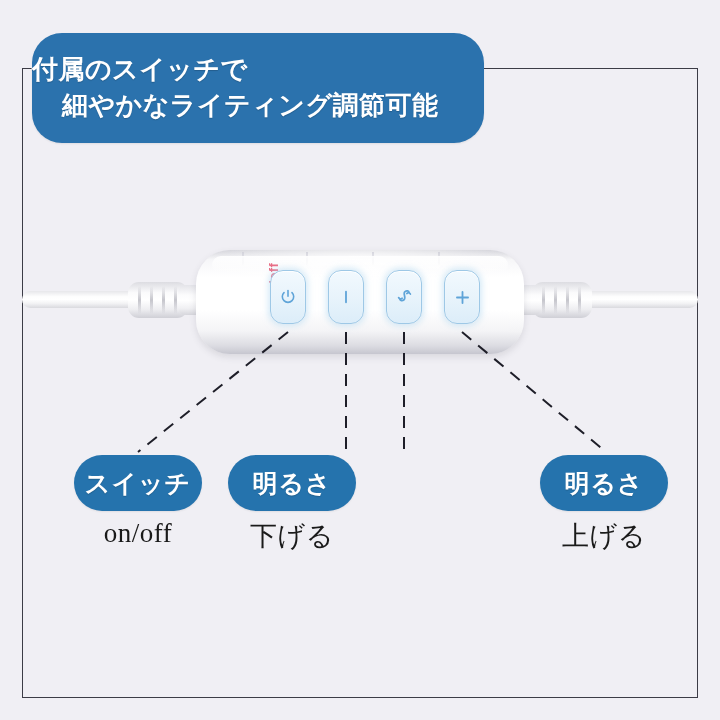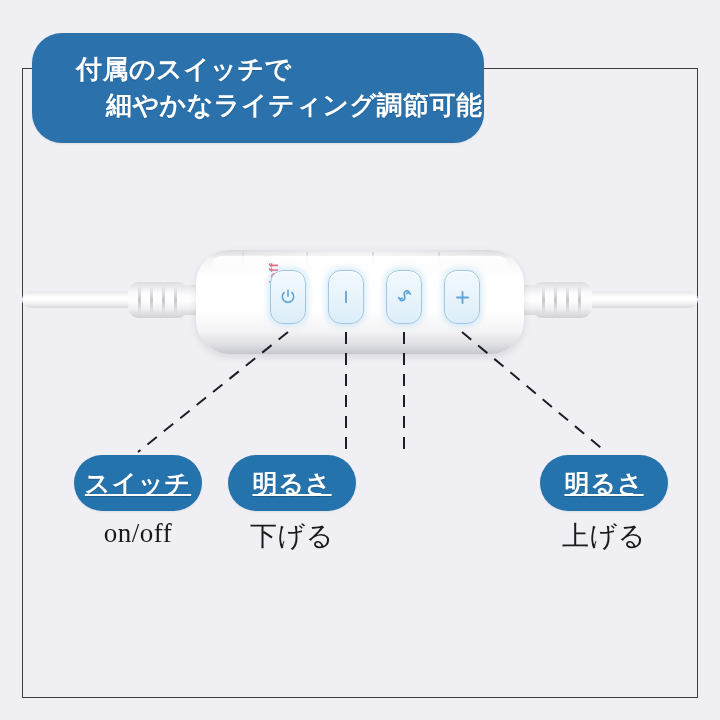--- a/index.html
+++ b/index.html
@@ -33,21 +33,20 @@
     align-items:center;
     box-shadow:0 1px 2px rgba(0,0,0,.08);
   }
   #banner .btxt {
     color:#ffffff;
     font-size:26px;
     font-weight:bold;
     line-height:1.38;
     letter-spacing:.5px;
     text-shadow:0 1px 1px rgba(0,0,0,.18);
-    margin-left:44px;
   }
   #banner .l2 { padding-left:30px; display:block; }
   #banner .l1 { display:block; }
 
   
   #device-area {
     position:absolute;
     left:0; top:225px;
     width:720px; height:150px;
     z-index:3;
@@ -181,21 +180,20 @@
     background:#2573ad;
     color:#ffffff;
     font-size:25px;
     font-weight:bold;
     display:flex;
     align-items:center;
     justify-content:center;
     letter-spacing:1px;
     text-shadow:0 1px 1px rgba(0,0,0,.18);
     box-shadow:0 1px 2px rgba(0,0,0,.07);
-    text-decoration:underline;
   }
   .sub {
     margin-top:7px;
     font-family:"Liberation Serif", serif;
     font-size:27px;
     color:#1a1a1a;
     letter-spacing:.5px;
   }
 
   #callout-0 { left:74px;  width:128px; }

